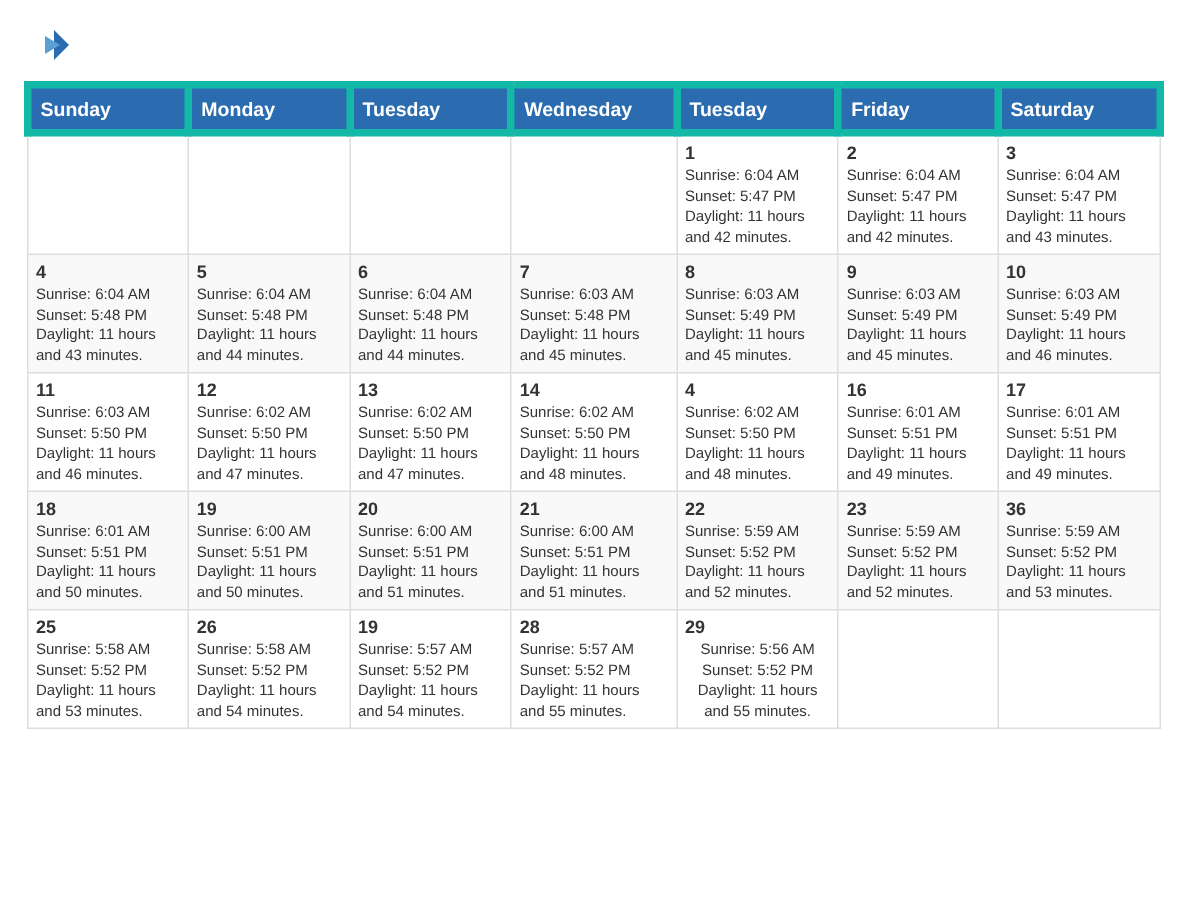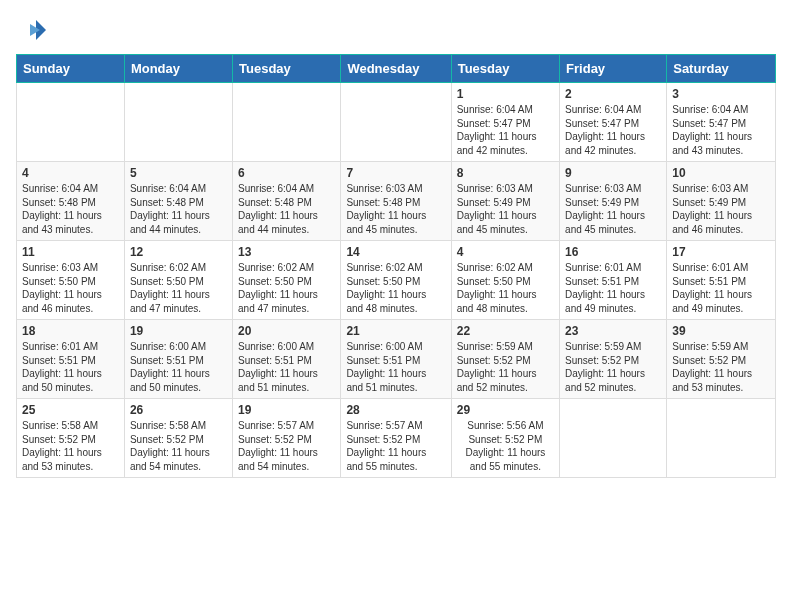--- a/index.html
+++ b/index.html
@@ -45,21 +45,21 @@
       width: 100%;
       border-collapse: collapse;
       border: 1px solid #ccc;
     }
     .calendar th {
       background: #2b6cb0;
       color: #fff;
       text-align: left;
       padding: 6px 6px;
       font-size: 13px;
-      border: 1px solid #14b8a6;
+      border: 5px solid #14b8a6;
     }
     .calendar td {
       vertical-align: top;
       border: 1px solid #ddd;
       padding: 4px 5px;
       width: 113px;
       min-height: 80px;
       background: #fff;
       font-size: 10.5px;
       color: #333;
@@ -290,21 +290,21 @@
 and 52 minutes.</div>
         </td>
         <td>
           <div class="day-num">23</div>
           <div class="day-info" style="white-space: pre-line;">Sunrise: 5:59 AM
 Sunset: 5:52 PM
 Daylight: 11 hours
 and 52 minutes.</div>
         </td>
         <td>
-          <div class="day-num">39</div>
+          <div class="day-num">36</div>
           <div class="day-info" style="white-space: pre-line;">Sunrise: 5:59 AM
 Sunset: 5:52 PM
 Daylight: 11 hours
 and 53 minutes.</div>
         </td>
       </tr>
       <tr>
         <td>
           <div class="day-num">25</div>
           <div class="day-info" style="white-space: pre-line;">Sunrise: 5:58 AM

